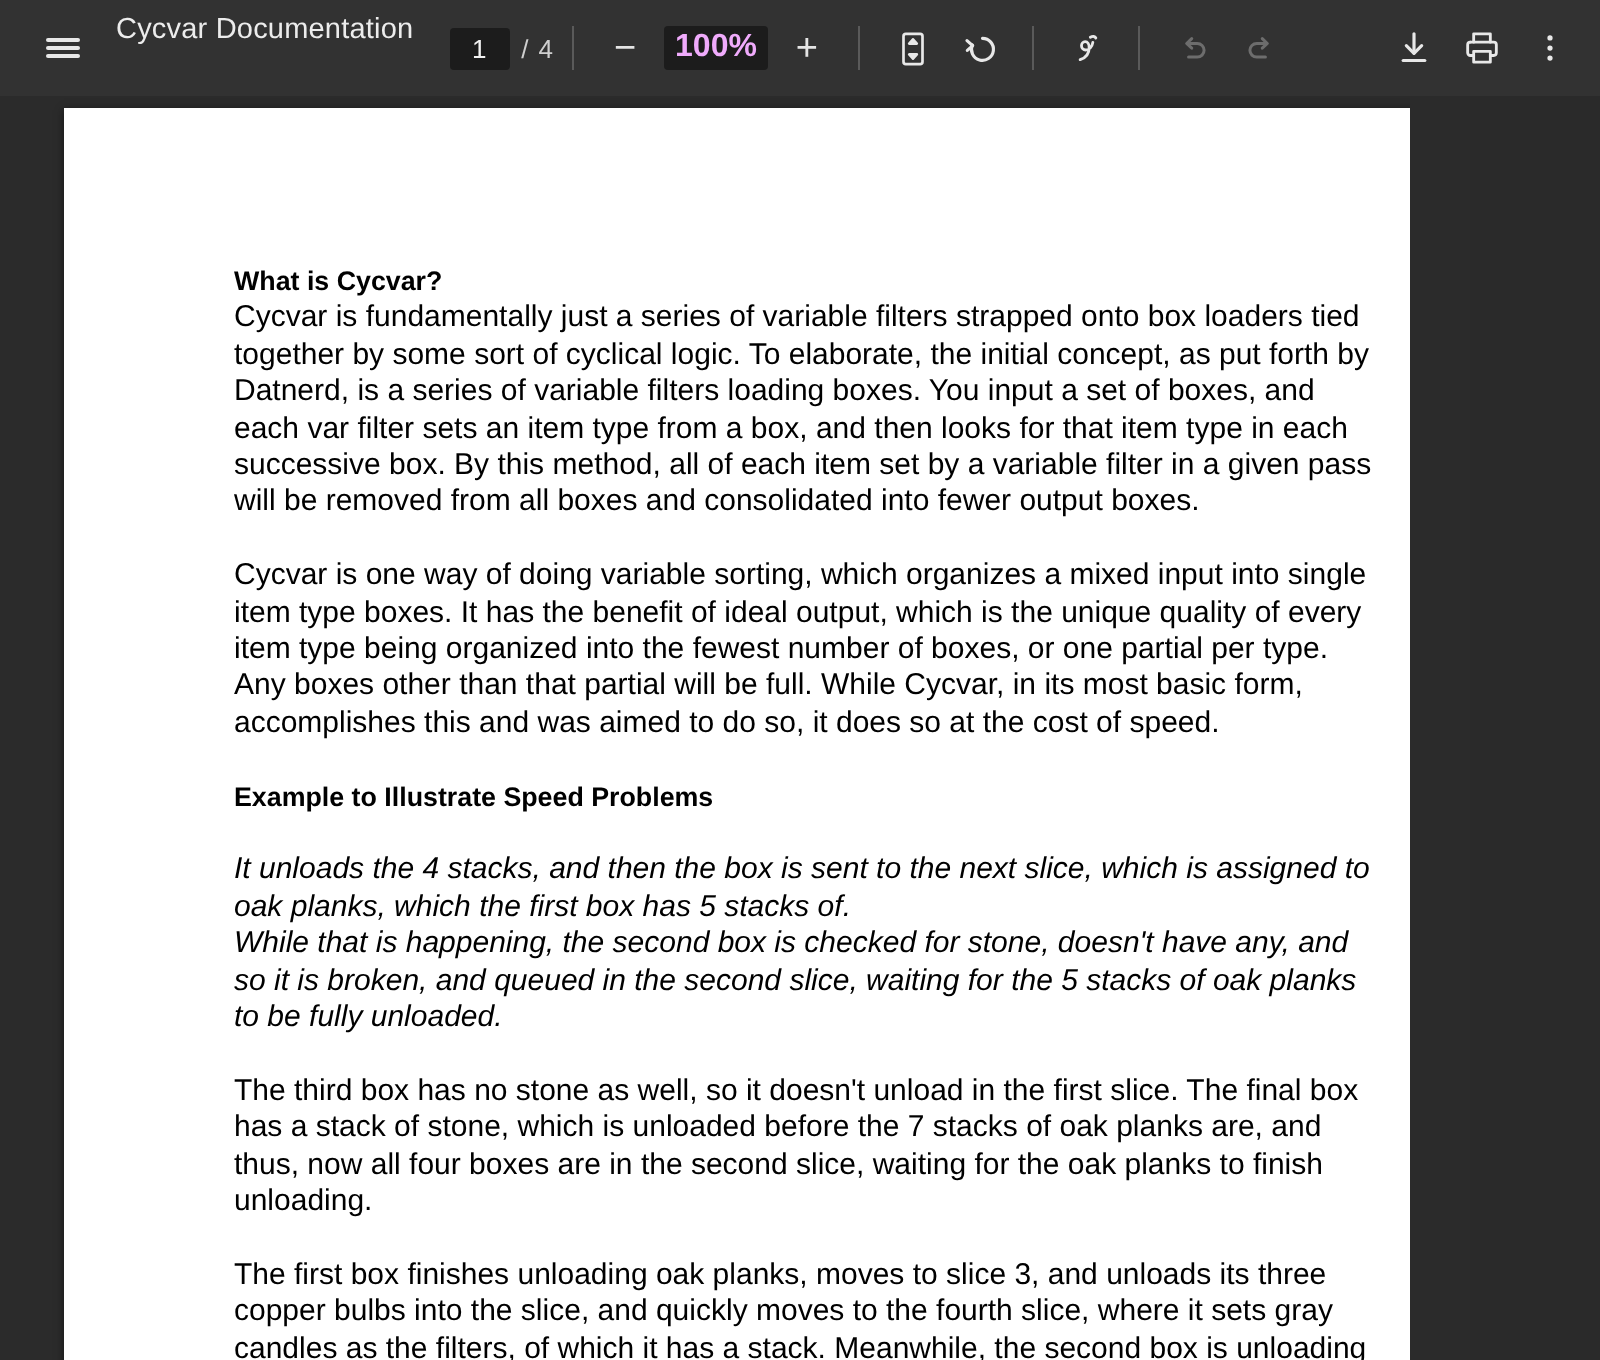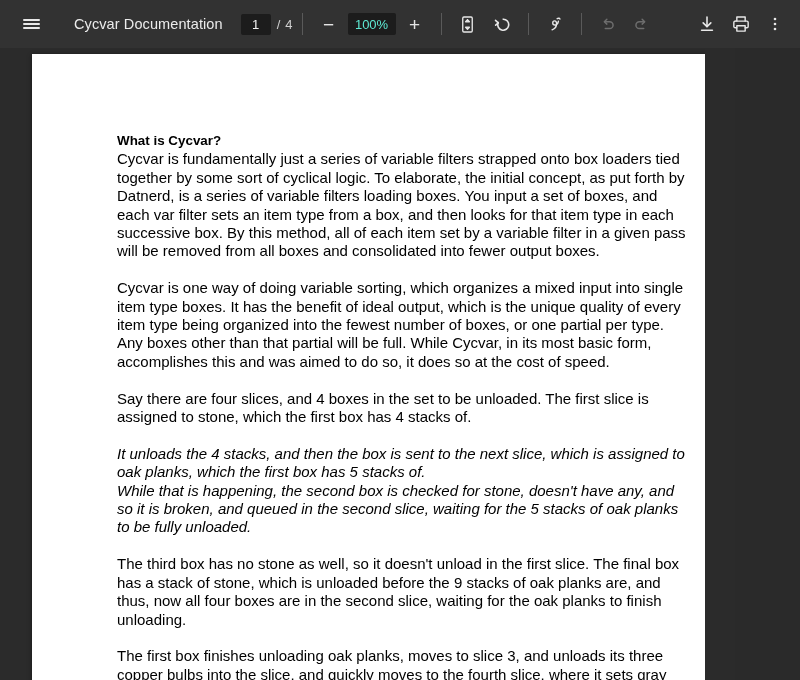--- a/index.html
+++ b/index.html
@@ -16,23 +16,21 @@
     top: 0; left: 0;
     width: 800px; height: 48px;
     background: #323232;
     display: flex;
     align-items: center;
     color: #e8e8e8;
     user-select: none;
   }
   .tb-left {
     display: flex;
-    align-items: center;
     flex: 0 0 auto;
-    gap: 16px;
   }
   .tb-mid {
     display: flex;
     align-items: center;
     flex: 1 1 auto;
   }
   .tb-right {
     display: flex;
     align-items: center;
     margin-left: auto;
@@ -99,27 +97,28 @@
 
   .zoom-ctrl {
     display: flex;
     align-items: center;
     gap: 2px;
   }
   .zoom-val {
     min-width: 48px; height: 22px;
     background: #1c1c1c;
     border-radius: 2px;
-    color: #5eead4;
-    font-size: 13px;
+    color: #f0abfc;
+    font-size: 16px;
     display: flex;
     align-items: center;
     justify-content: center;
     cursor: pointer;
     padding: 0 6px;
+    font-weight: bold;
   }
   .plusminus {
     font-size: 19px;
     line-height: 1;
     color: #e4e4e4;
     font-weight: 300;
   }
 
   svg { display: block; }
 
@@ -287,26 +286,26 @@
 
   <div class="page">
     <div class="page-content">
 
       <h2>What is Cycvar?</h2>
       <p>Cycvar is fundamentally just a series of variable filters strapped onto box loaders tied together by some sort of cyclical logic. To elaborate, the initial concept, as put forth by Datnerd, is a series of variable filters loading boxes. You input a set of boxes, and each var filter sets an item type from a box, and then looks for that item type in each successive box. By this method, all of each item set by a variable filter in a given pass will be removed from all boxes and consolidated into fewer output boxes.</p>
       <div class="para-gap"></div>
       <p>Cycvar is one way of doing variable sorting, which organizes a mixed input into single item type boxes. It has the benefit of ideal output, which is the unique quality of every item type being organized into the fewest number of boxes, or one partial per type. Any boxes other than that partial will be full.  While Cycvar, in its most basic form, accomplishes this and was aimed to do so, it does so at the cost of speed.</p>
       <div class="para-gap"></div>
 
-      <p>Say there are four slices, and 4 boxes in the set to be unloaded. The first slice is assigned to stone, which the first box has 4 stacks of.</p>
+      <h2>Example to Illustrate Speed Problems</h2>
       <div class="para-gap"></div>
       <p style="white-space: pre-line; font-style: italic;">It unloads the 4 stacks, and then the box is sent to the next slice, which is assigned to oak planks, which the first box has 5 stacks of.
 While that is happening, the second box is checked for stone, doesn't have any, and so it is broken, and queued in the second slice, waiting for the 5 stacks of oak planks to be fully unloaded.</p>
       <div class="para-gap"></div>
-      <p>The third box has no stone as well, so it doesn't unload in the first slice. The final box has a stack of stone, which is unloaded before the 9 stacks of oak planks are, and thus, now all four boxes are in the second slice, waiting for the oak planks to finish unloading.</p>
+      <p>The third box has no stone as well, so it doesn't unload in the first slice. The final box has a stack of stone, which is unloaded before the 7 stacks of oak planks are, and thus, now all four boxes are in the second slice, waiting for the oak planks to finish unloading.</p>
       <div class="para-gap"></div>
       <p>The first box finishes unloading oak planks, moves to slice 3, and unloads its three copper bulbs into the slice, and quickly moves to the fourth slice, where it sets gray candles as the filters, of which it has a stack. Meanwhile, the second box is unloading oak planks, of which it has 10</p>
 
     </div>
   </div>
 
   <div class="gutter-right"></div>
 </div>
 
 </body></html>

